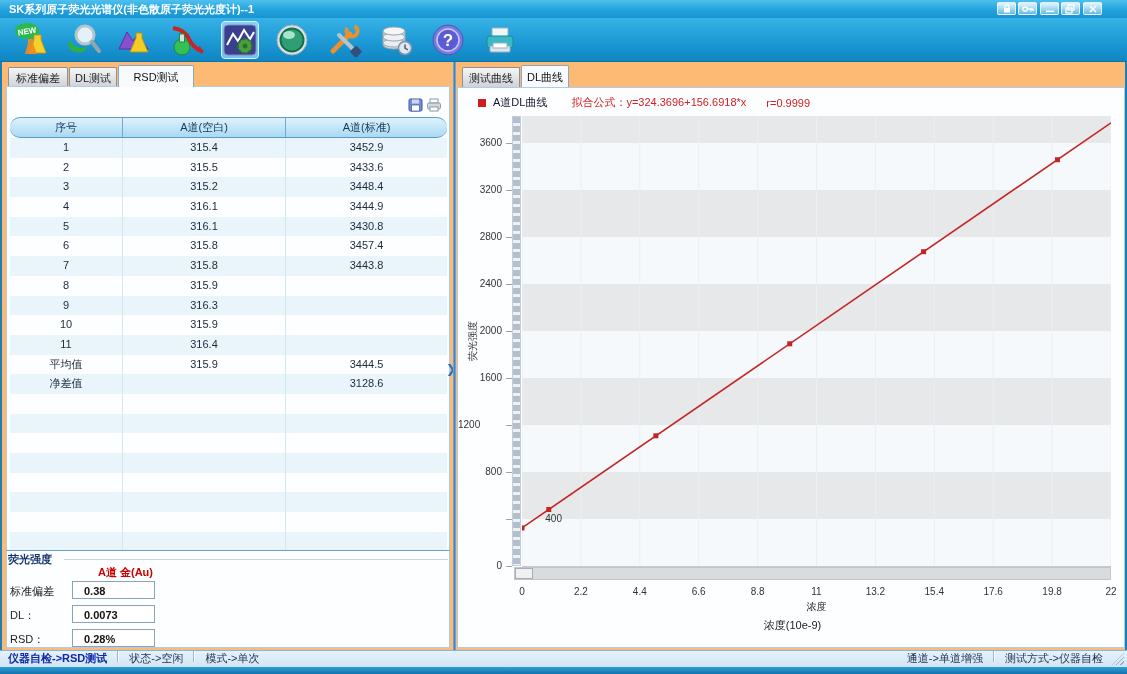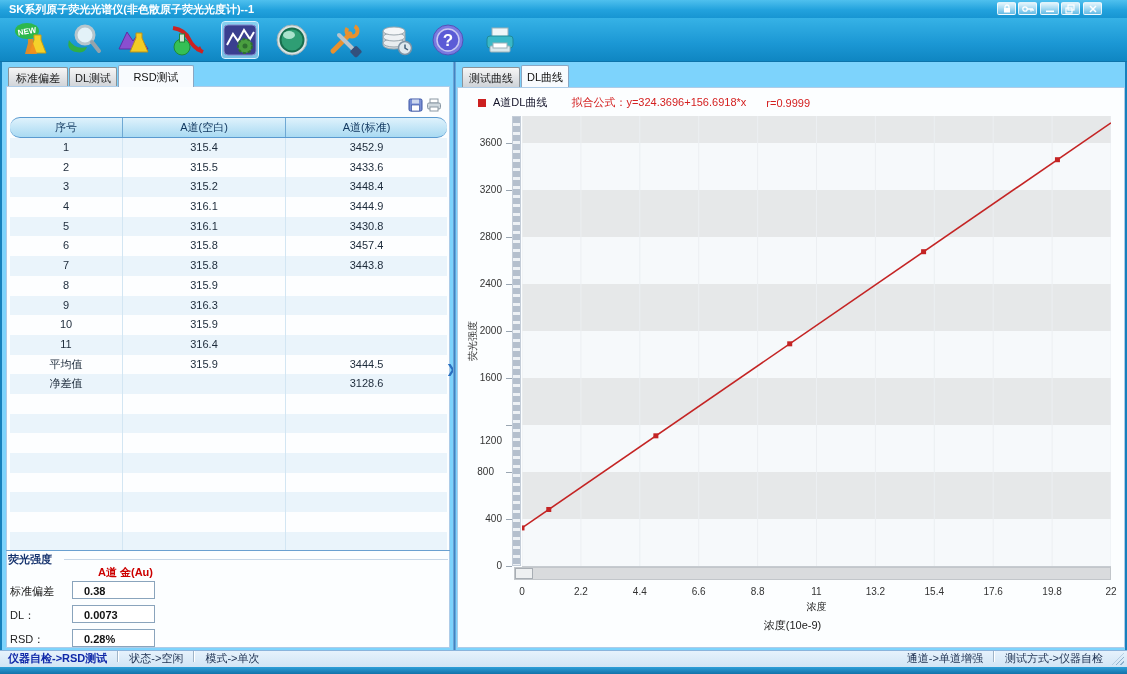--- a/index.html
+++ b/index.html
@@ -1,16 +1,16 @@
 <!DOCTYPE html>
 <html><head>
 <meta charset="utf-8">
 <style>
   html,body{margin:0;padding:0;background:#9db8cc;font-family:"Liberation Sans","DejaVu Sans",sans-serif;}
-  #window{position:relative;width:1127px;height:674px;background:#7dd3fc;overflow:hidden;
+  #window{position:relative;width:1127px;height:674px;background:#fdba74;overflow:hidden;
           box-shadow:inset 0 0 0 2px #1680bc;}
   .abs{position:absolute;}
   
   #titlebar{left:0;top:0;width:1127px;height:18px;
     background:linear-gradient(#4fc0ee,#22a2dd 55%,#1795d2);
     color:#fff;font-size:11px;font-weight:bold;line-height:18px;padding-left:9px;box-sizing:border-box;}
   .winbtn{position:absolute;top:2px;width:19px;height:13px;border:1px solid rgba(255,255,255,.75);
     border-radius:2px;background:linear-gradient(rgba(255,255,255,.85),rgba(190,228,247,.45));
     display:flex;align-items:center;justify-content:center;box-sizing:border-box;}
   #toolbar{left:0;top:18px;width:1127px;height:44px;
@@ -390,25 +390,25 @@
     </div>
     <div id="x-scrollbar">
       <div id="x-scroll-thumb"></div>
     </div>
 
     <div id="xaxis-title">浓度</div>
     <div id="xaxis-unit">浓度(10e-9)</div>
     <div id="yaxis-title">荧光强度</div>
   <div class="ticklab" style="left: 0px; top: 472px; width: 44px; text-align: right;">0</div>
       <div class="ytickmark" style="top: 478px;"></div>
-      <div class="ticklab" style="left: 0px; top: 425.003px; width: 44px; text-align: right;">400</div>
+      <div class="ticklab" style="left: 0px; top: 425.003px; width: 60px; text-align: right; padding-left: 44px;">400</div>
       <div class="ytickmark" style="top: 431.003px;"></div>
-      <div class="ticklab" style="left: 0px; top: 378.005px; width: 36px; text-align: right;">800</div>
+      <div class="ticklab" style="left: 0px; top: 378.005px; width: 44px; text-align: right;">800</div>
       <div class="ytickmark" style="top: 384.005px;"></div>
-      <div class="ticklab" style="left: 0px; top: 331.008px; width: 44px; text-align: right; margin-top: 16px;">1200</div>
+      <div class="ticklab" style="left: 0px; top: 331.008px; width: 44px; ">1200</div>
       <div class="ytickmark" style="top: 337.008px;"></div>
       <div class="ticklab" style="left: 0px; top: 284.01px; width: 44px; text-align: right;">1600</div>
       <div class="ytickmark" style="top: 290.01px;"></div>
       <div class="ticklab" style="left: 0px; top: 237.013px; width: 44px; text-align: right;">2000</div>
       <div class="ytickmark" style="top: 243.013px;"></div>
       <div class="ticklab" style="left: 0px; top: 190.016px; width: 44px; text-align: right;">2400</div>
       <div class="ytickmark" style="top: 196.016px;"></div>
       <div class="ticklab" style="left: 0px; top: 143.018px; width: 44px; text-align: right;">2800</div>
       <div class="ytickmark" style="top: 149.018px;"></div>
       <div class="ticklab" style="left: 0px; top: 96.0209px; width: 44px; text-align: right;">3200</div>

